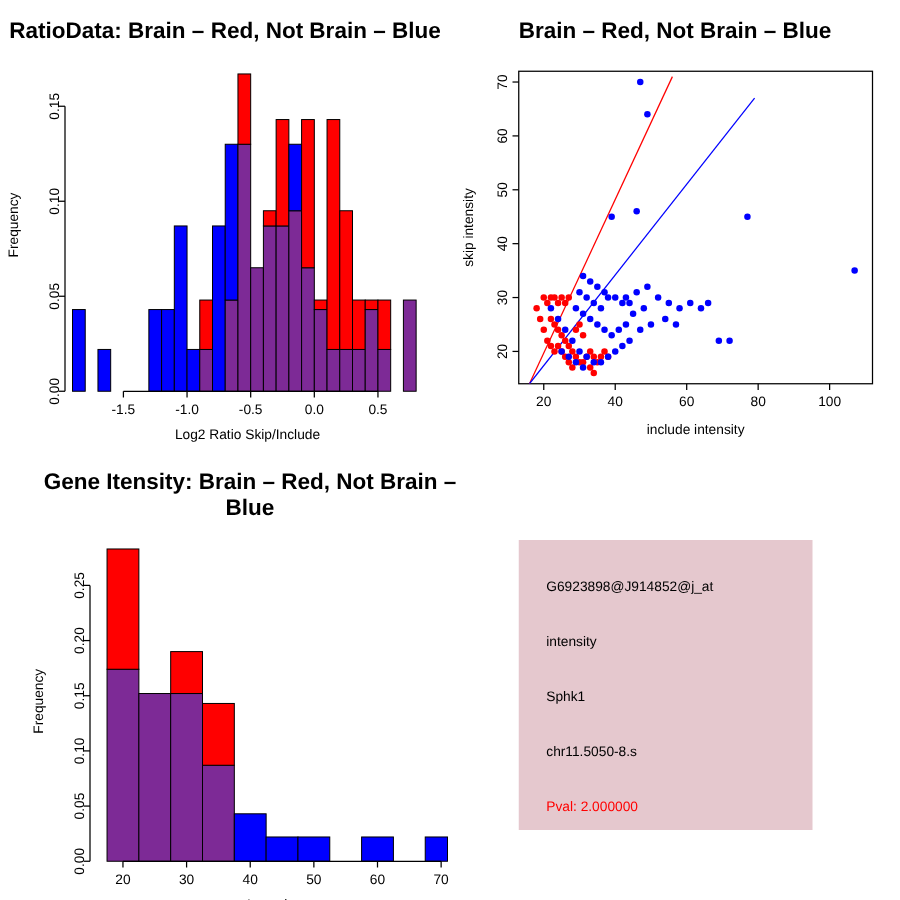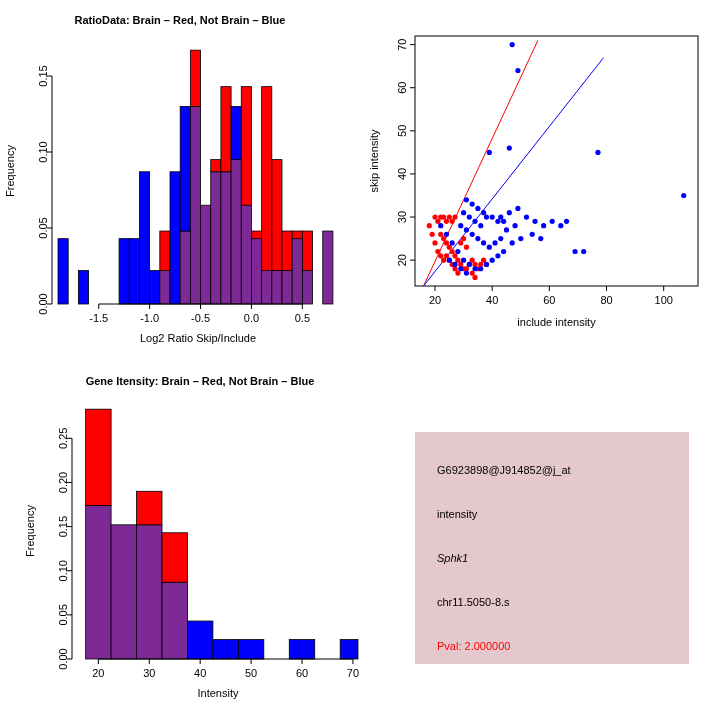--- a/index.html
+++ b/index.html
@@ -1,19 +1,19 @@
 <!DOCTYPE html>
 <html><head>
 <meta charset="utf-8">
 <style>
   html,body{margin:0;padding:0;background:#ffffff;}
   body{width:720px;height:720px;font-family:"Liberation Sans",sans-serif;color:#000;}
   #root{position:relative;width:720px;height:720px;}
   .panel{position:absolute;}
-  .ttl{font-weight:bold;font-size:11px;text-align:center;}
+  .ttl{font-weight:bold;font-size:18px;text-align:center;}
   svg{display:block;overflow:visible;}
   text{font-family:"Liberation Sans",sans-serif;fill:#000;}
   .axlab{font-size:11px;}
   .tick{font-size:11px;}
   .infobox{background:#e5c8ce;}
   .info-line{font-size:11px;color:#000;}
   .info-line.pval{color:#ff0000;}
 </style>
 </head>
 <body>
@@ -81,20 +81,21 @@
           <text x="43" y="125.99999999999997" text-anchor="middle" class="tick" transform="rotate(-90 43 125.99999999999997)" dy="4">0.10</text>
           <line x1="52" y1="49.99999999999997" x2="47" y2="49.99999999999997" stroke="#000" stroke-width="1"></line>
           <text x="43" y="49.99999999999997" text-anchor="middle" class="tick" transform="rotate(-90 43 49.99999999999997)" dy="4">0.15</text>
         </g>
         <text x="198" y="316" text-anchor="middle" class="axlab">Log2 Ratio Skip/Include</text>
         <text x="14" y="145" text-anchor="middle" class="axlab" transform="rotate(-90 14 145)">Frequency</text>
       </svg>
   </div>
 
   <div class="panel" style="left:360px;top:14px;width:360px;">
+    <div class="ttl">Brain – Red, Not Brain – Blue</div>
     <svg id="svg-scatter" width="360" height="340" viewBox="0 0 360 340">
         <rect x="55" y="22" width="283" height="250" fill="none" stroke="#000" stroke-width="1"></rect>
         <defs>
           <clipPath id="svg-scatter-clip">
             <rect x="55" y="22" width="283" height="250"></rect>
           </clipPath>
         </defs>
         <g clip-path="url(#svg-scatter-clip)">
           <line x1="63.57575757575758" y1="272" x2="177.91919191919192" y2="26.31034482758622" stroke="#ff0000" stroke-width="1"></line>
           <line x1="63.57575757575758" y1="272" x2="243.66666666666666" y2="43.55172413793102" stroke="#0000ff" stroke-width="1"></line>
@@ -271,21 +272,21 @@
           <line x1="52" y1="95.44827586206895" x2="47" y2="95.44827586206895" stroke="#000" stroke-width="1"></line>
           <text x="43" y="95.44827586206895" text-anchor="middle" class="tick" transform="rotate(-90 43 95.44827586206895)" dy="4">0.20</text>
           <line x1="52" y1="51.31034482758619" x2="47" y2="51.31034482758619" stroke="#000" stroke-width="1"></line>
           <text x="43" y="51.31034482758619" text-anchor="middle" class="tick" transform="rotate(-90 43 51.31034482758619)" dy="4">0.25</text>
         </g>
         <text x="198" y="310" text-anchor="middle" class="axlab">Intensity</text>
         <text x="14" y="144" text-anchor="middle" class="axlab" transform="rotate(-90 14 144)">Frequency</text>
       </svg>
   </div>
 
-  <div class="panel infobox" id="infobox" style="left: 415px; top: 432px; width: 274px; height: 232px; background: rgb(229, 200, 206);">
+  <div class="panel infobox" id="infobox" style="left: 415px; top: 432px; width: 235px; height: 232px; background: rgb(229, 200, 206);">
   <div class="info-line" style="position: absolute; left: 22px; top: 32px;">G6923898@J914852@j_at</div>
       <div class="info-line" style="position: absolute; left: 22px; top: 76px;">intensity</div>
-      <div class="info-line" style="position: absolute; left: 22px; top: 120px; font-style: italic;">Sphk1</div>
+      <div class="info-line" style="position: absolute; left: 22px; top: 120px;">Sphk1</div>
       <div class="info-line" style="position: absolute; left: 22px; top: 164px;">chr11.5050-8.s</div>
       <div class="info-line pval" style="position: absolute; left: 22px; top: 208px; text-align: center;">Pval: 2.000000</div>
     </div>
 
 </div>
 
 </body></html>

